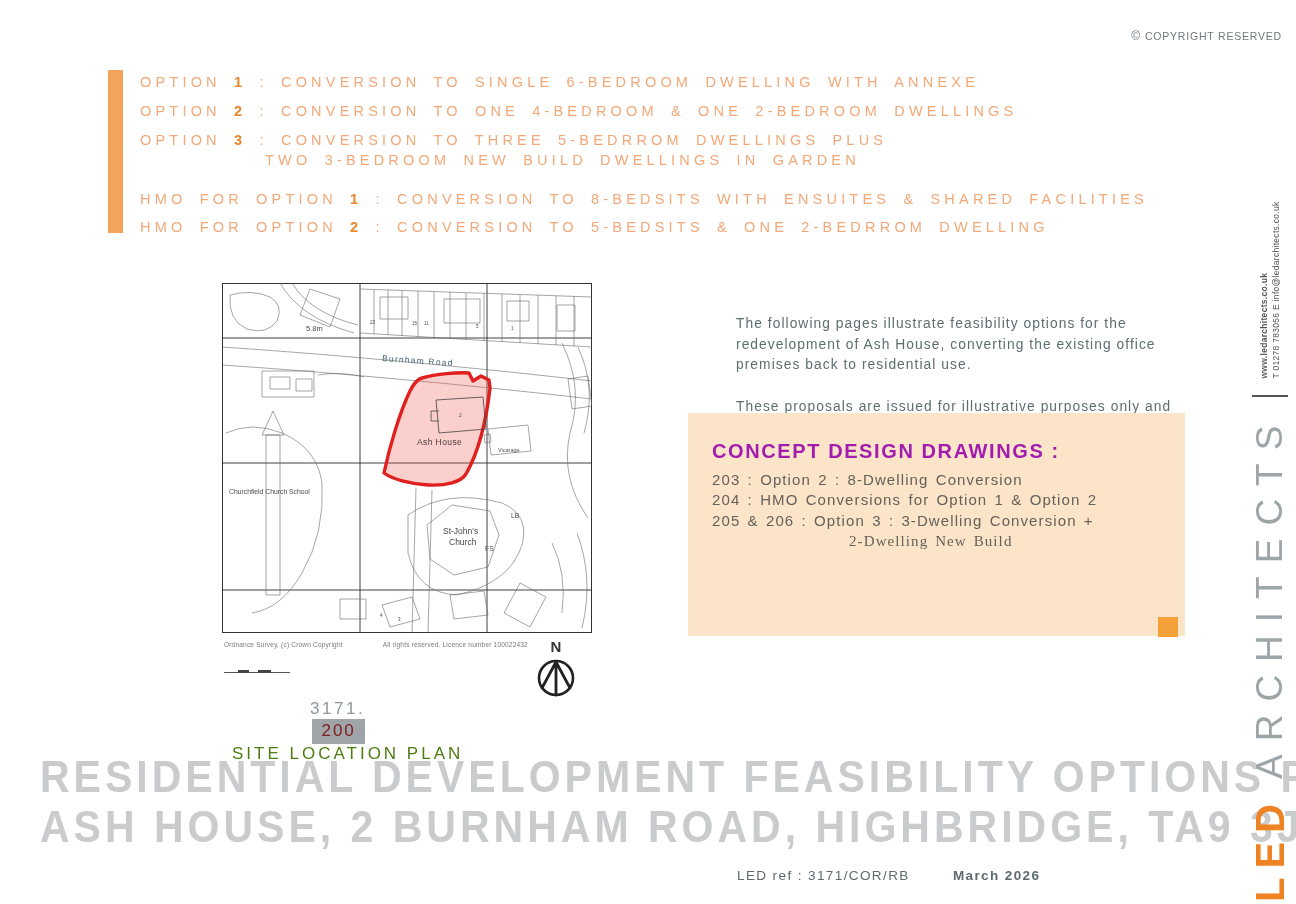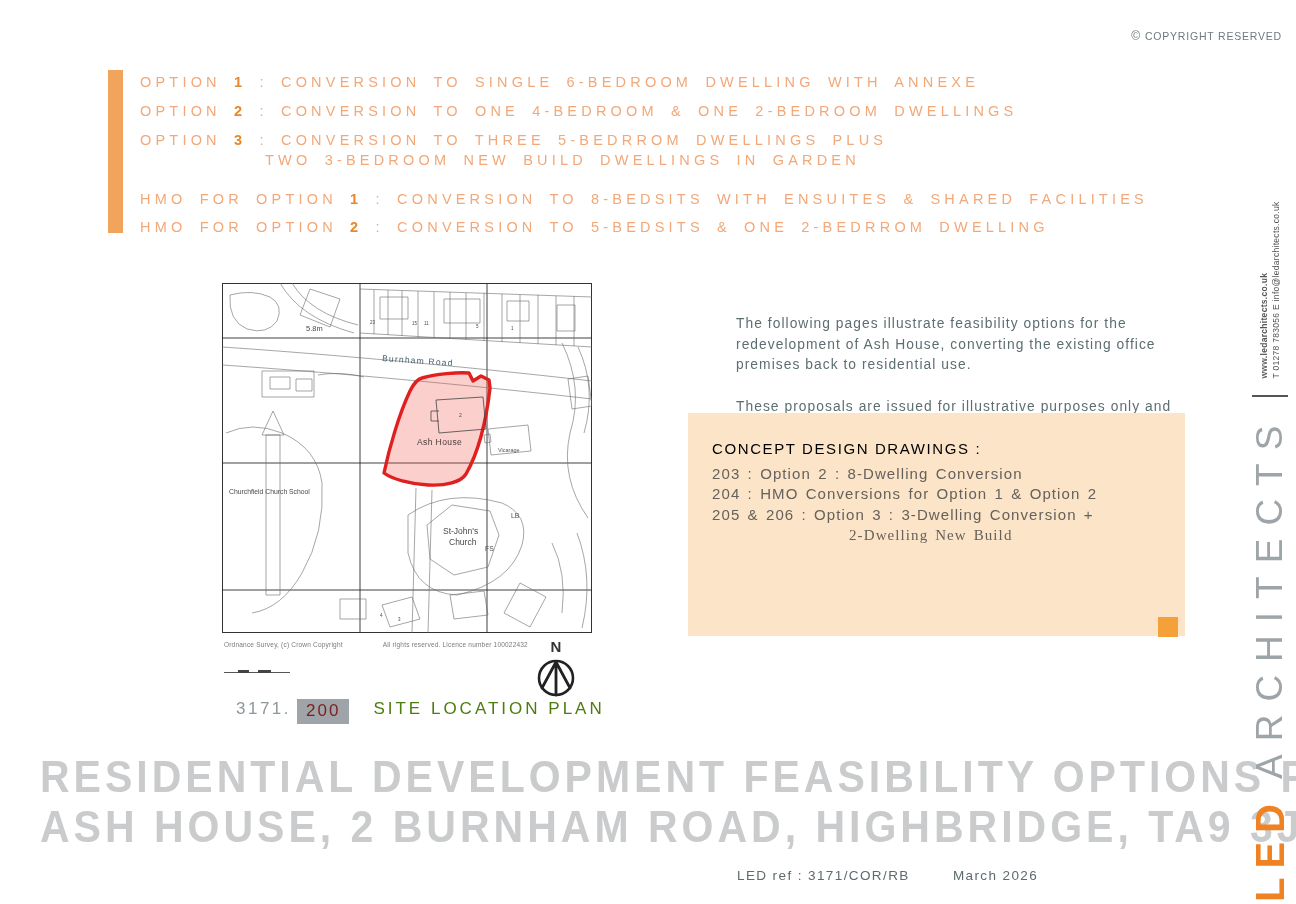--- a/index.html
+++ b/index.html
@@ -27,47 +27,47 @@
   .map-credits{position:absolute;left:224px;top:641px;width:368px;display:flex;
     font-size:6.5px;color:#7a7a7a;letter-spacing:.2px;}
   .map-credits .cr-right{margin-left:40px;}
   .scalebar{position:absolute;left:224px;top:669px;width:66px;height:6px;}
   .scalebar .line{position:absolute;top:3px;left:0;width:66px;height:1px;background:#555;}
   .scalebar .seg1{position:absolute;top:1px;left:14px;width:11px;height:3px;background:#444;}
   .scalebar .seg2{position:absolute;top:1px;left:34px;width:13px;height:3px;background:#444;}
   .north{position:absolute;left:528px;top:640px;width:56px;height:66px;text-align:center;}
   .north .nlabel{font-size:15px;color:#333;font-weight:bold;line-height:14px;}
   
-  .caption{position:absolute;left:236px;top:699px;display:flex;align-items:flex-start;
-    font-size:17px;color:#8d989c;}
+  .caption{position:absolute;left:212px;top:699px;display:flex;align-items:center;
+    font-size:17px;color:#8d989c;flex-direction:column;}
   .caption .proj{letter-spacing:2.5px;}
   .caption .badge{background:#9EA4A7;color:#7f1d1d;padding:2px 9px 3px 9px;margin:0 4px 0 6px;
     letter-spacing:2px;}
   .caption .ctitle{margin-left:20px;letter-spacing:3px;color:#4d7c0f;}
   
   .intro{position:absolute;left:736px;top:284px;width:452px;font-size:13.8px;
     letter-spacing:1.05px;line-height:20.5px;color:#5D6E71;margin-top:30px;}
   .intro p{margin:0 0 21px 0;}
   .concept-box{position:absolute;left:688px;top:413px;width:497px;height:223px;
     background:#FBE4C7;}
   .concept-inner{padding:27px 0 0 24px;}
-  .concept-title{font-size:15px;font-weight:normal;color:#000000;letter-spacing:1.6px;
+  .concept-title{font-size:20px;font-weight:bold;color:#a21caf;letter-spacing:1.6px;
     margin-bottom:7px;}
   .concept-item{font-size:15px;color:#66615C;letter-spacing:1.1px;word-spacing:2px;
     line-height:20.3px;white-space:nowrap;}
   .concept-item.cont{padding-left:137px;font-family:Liberation Serif, serif;}
   .corner-square{position:absolute;right:7px;bottom:-1px;width:20px;height:20px;background:#F5A139;}
   
   .main-title{position:absolute;left:40px;top:752px;width:1190px;text-align:center;
     font-weight:bold;font-size:41px;line-height:46px;color:#C9CBCC;letter-spacing:4px;
     transform:scaleY(1.08);transform-origin:top center;white-space:nowrap;}
   
   .footer-ref{position:absolute;left:737px;top:868px;font-size:13.5px;color:#5E6A6E;
     letter-spacing:1.4px;white-space:nowrap;}
-  .footer-ref .date{margin-left:38px;}
+  .footer-ref .date{margin-left:38px;font-weight:bold;}
   
   .brand{position:absolute;left:1244px;top:904px;width:904px;height:52px;
     transform:rotate(-90deg);transform-origin:0 0;display:flex;align-items:center;
     gap:16px;padding-left:2px;box-sizing:border-box;}
   .brand .led{color:#EF8223;font-weight:bold;font-size:40px;letter-spacing:9px;white-space:nowrap;}
   .brand .arch{color:#9EA5A8;font-size:37px;letter-spacing:13px;white-space:nowrap;}
   .brand .pipe{width:2px;height:36px;background:#555;}
   .brand .contact{display:flex;flex-direction:column;gap:2px;}
   .brand .contact .web{font-size:8.5px;font-weight:bold;color:#555;letter-spacing:.3px;white-space:nowrap;}
   .brand .contact .tel{font-size:8.5px;color:#555;letter-spacing:.3px;white-space:nowrap;}

